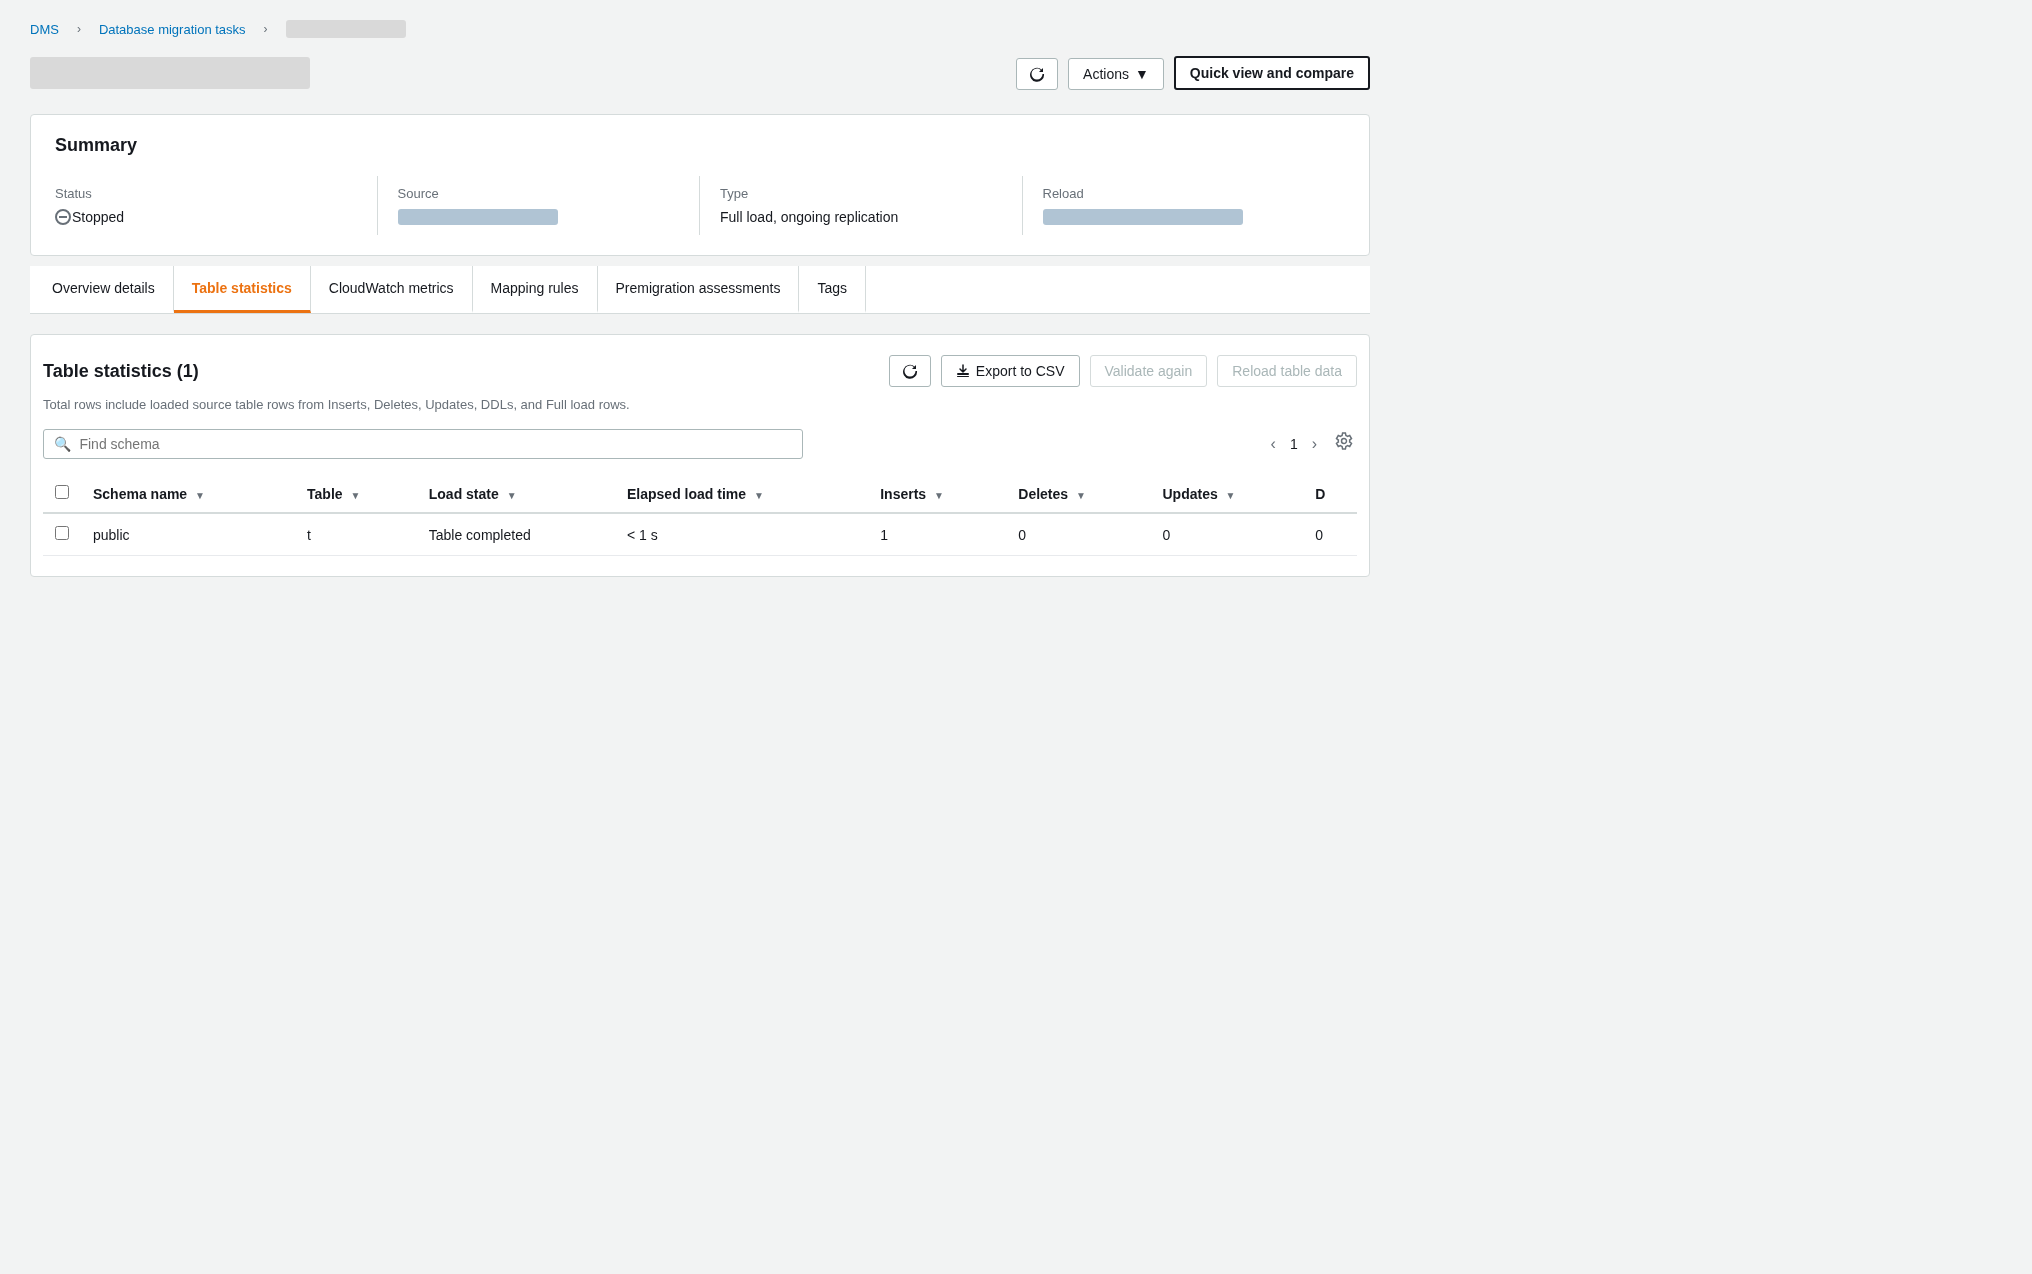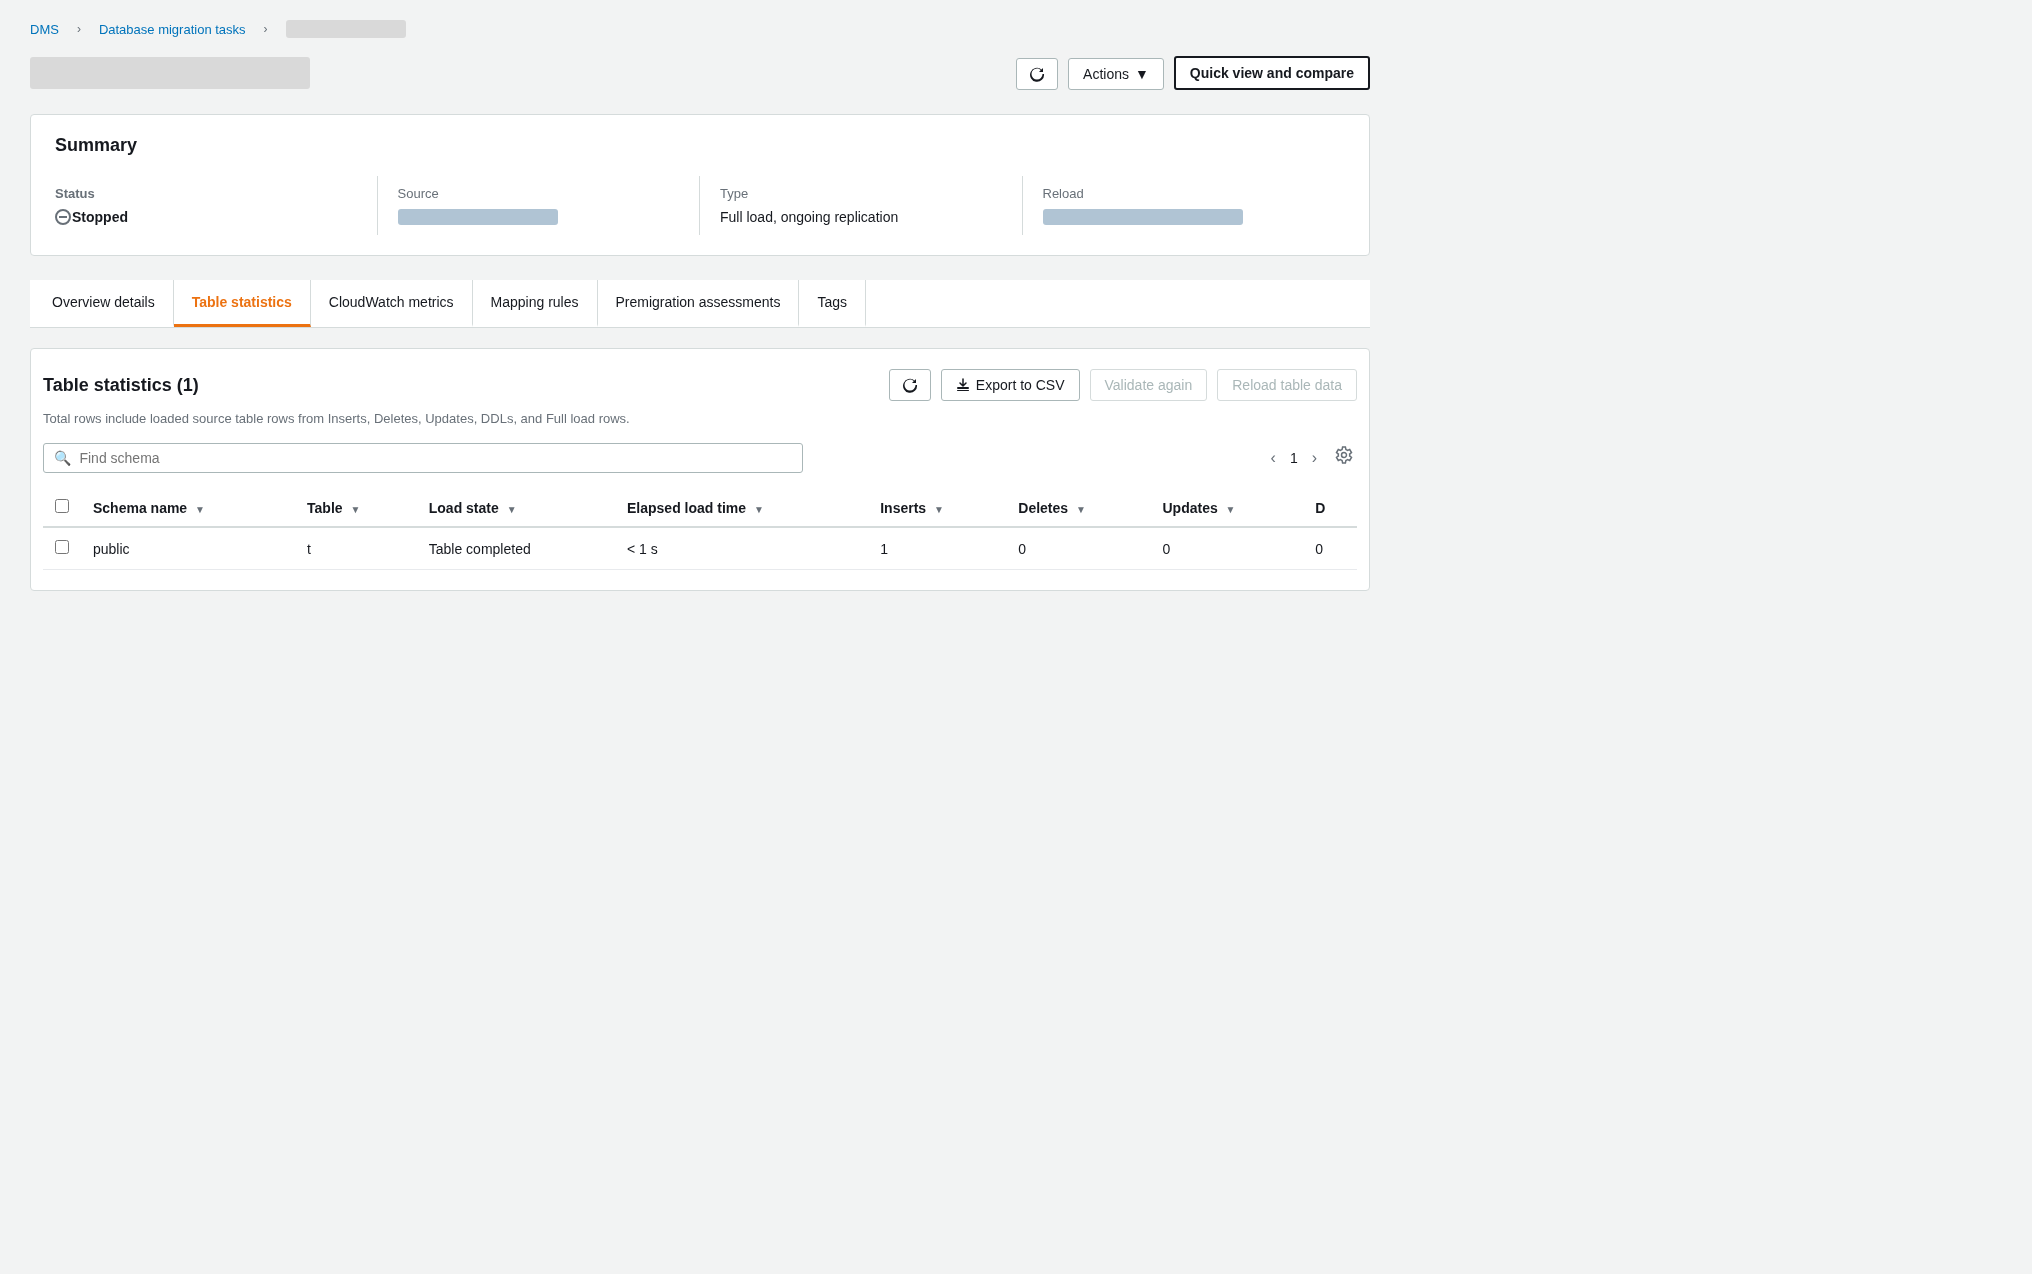--- a/index.html
+++ b/index.html
@@ -77,37 +77,37 @@
     .btn-primary-outline {
       font-weight: 700;
       border: 2px solid #16191f;
     }
     
     .card {
       background: #fff;
       border: 1px solid #d5dbdb;
       border-radius: 4px;
       padding: 20px 24px;
-      margin-bottom: 24px;
+      margin-bottom: 10px;
     }
     .card-title {
       font-size: 18px;
       font-weight: 700;
       margin-bottom: 20px;
     }
     .summary-grid {
       display: grid;
       grid-template-columns: 1fr 1fr 1fr 1fr;
       gap: 0;
     }
     .summary-item {
       padding: 10px 20px;
       border-right: 1px solid #d5dbdb;
     }
-    .summary-item:first-child { padding-left: 0; font-weight: bold; }
+    .summary-item:first-child { padding-left: 0; }
     .summary-item:last-child { border-right: none; }
     .summary-label {
       font-size: 13px;
       color: #687078;
       margin-bottom: 8px;
     }
     .summary-value {
       font-size: 14px;
       color: #16191f;
       display: flex;

